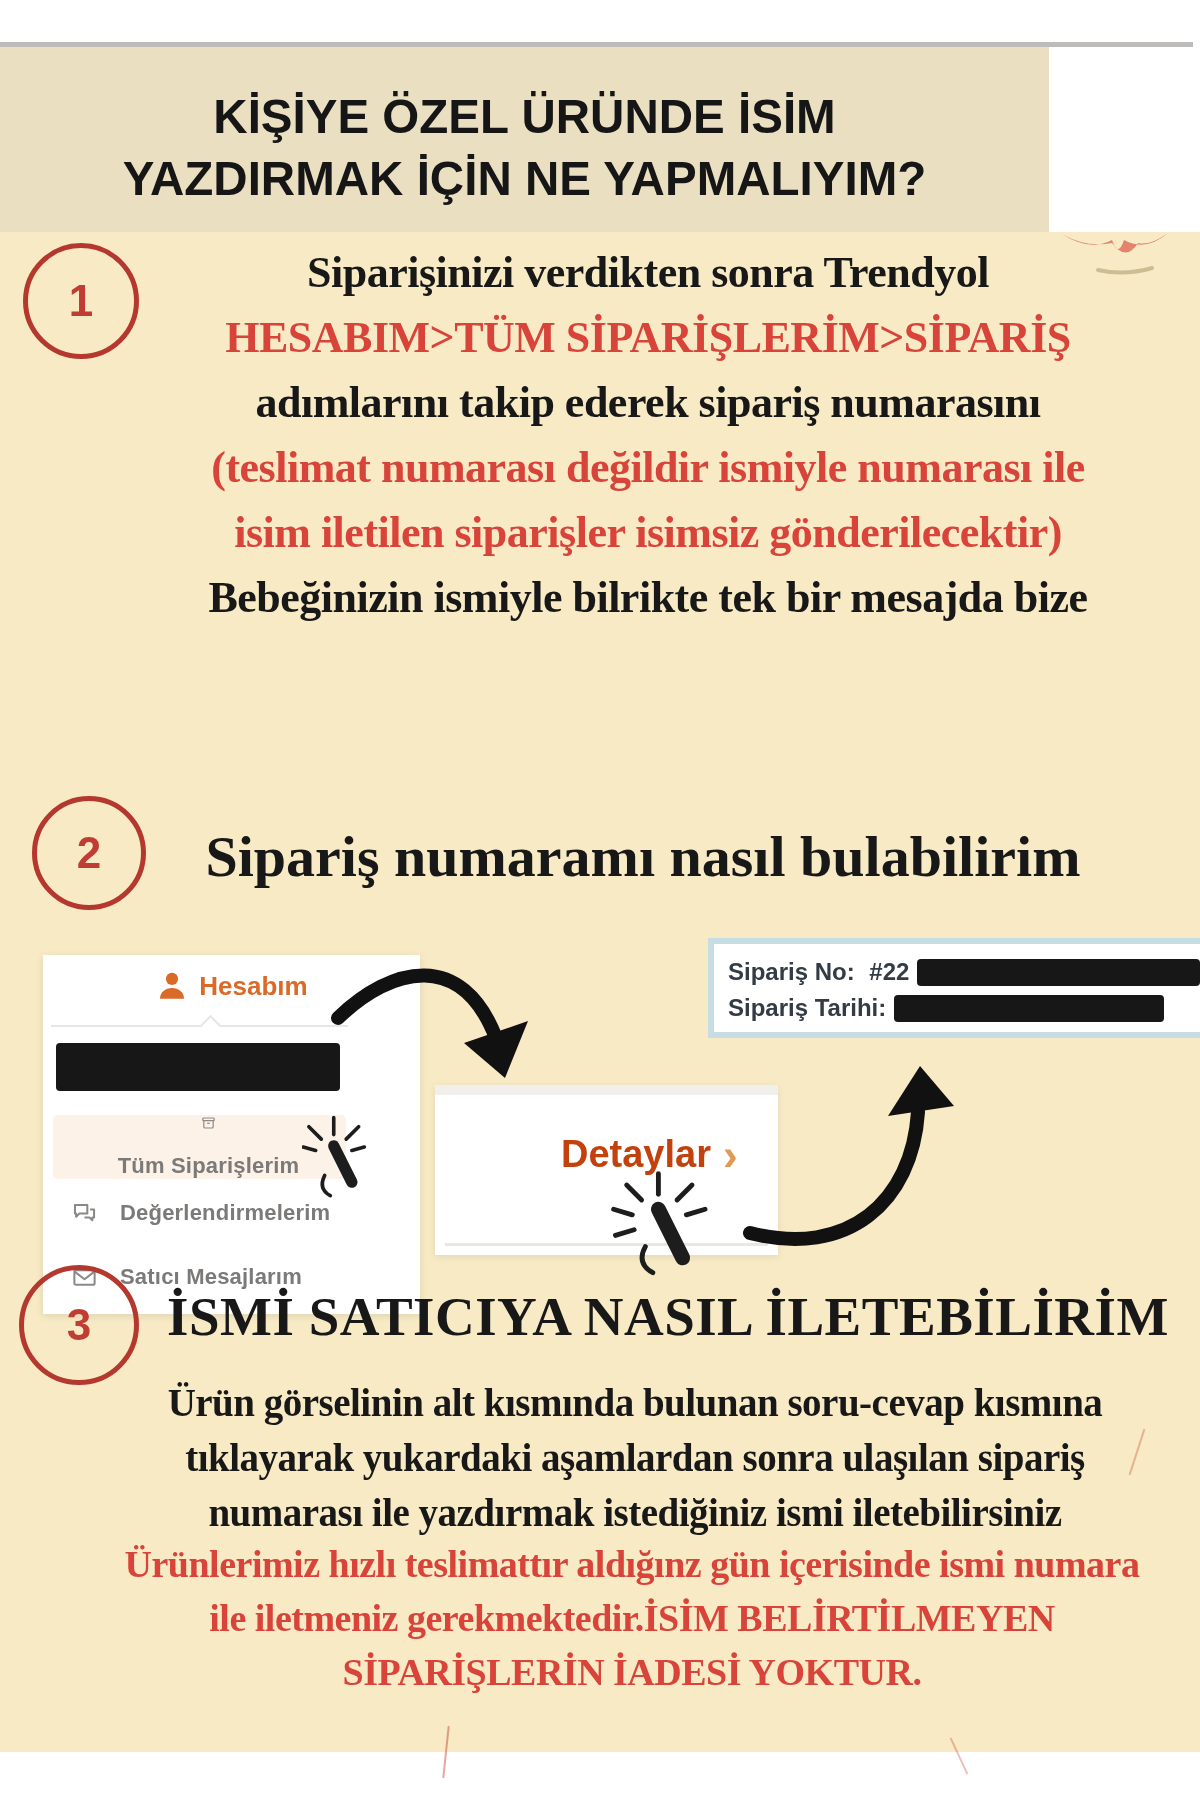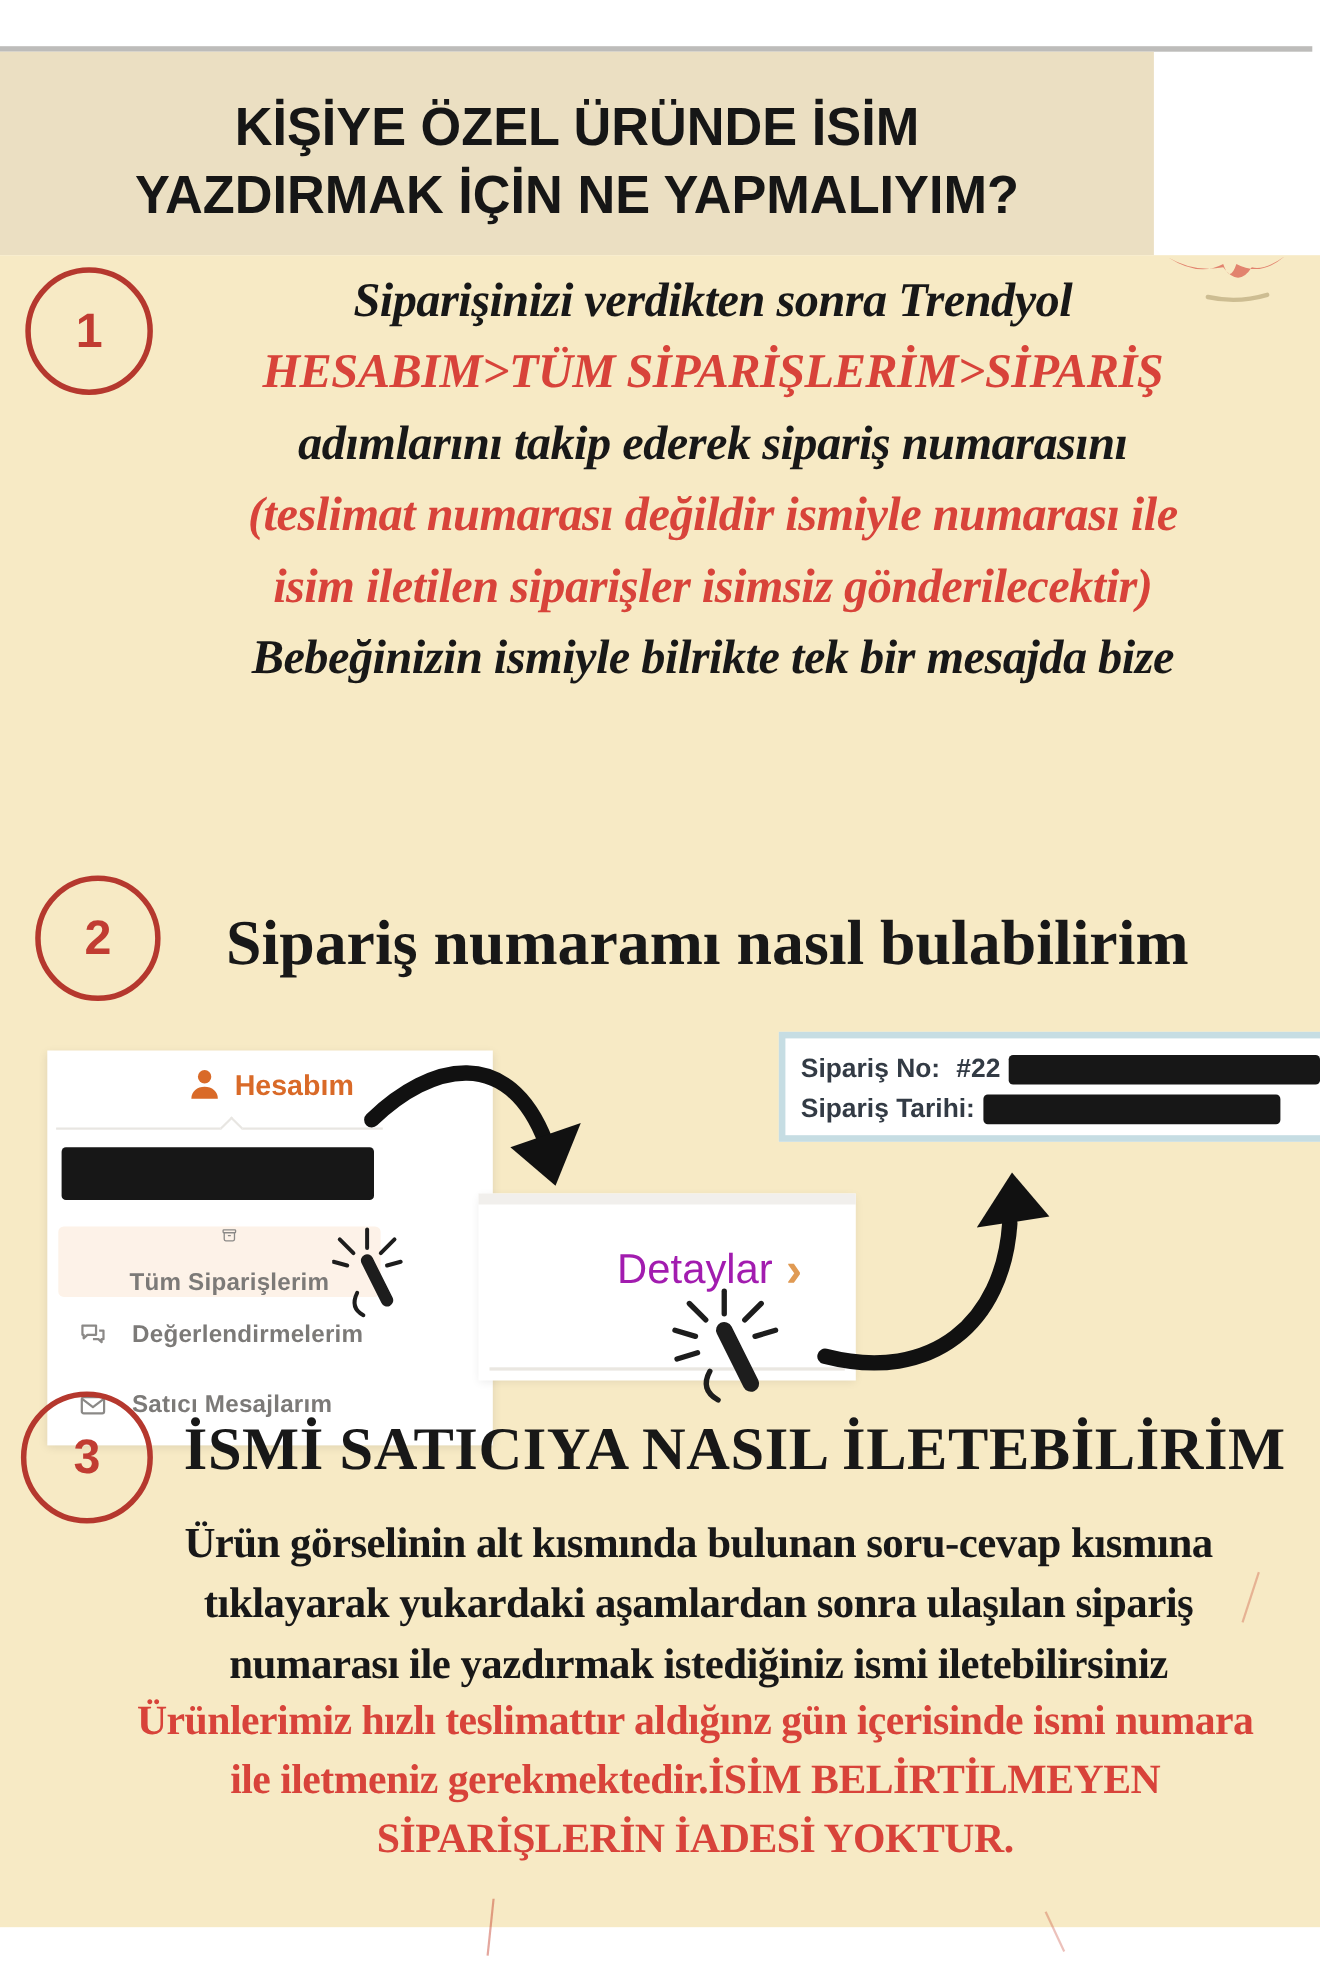--- a/index.html
+++ b/index.html
@@ -16,29 +16,29 @@
   .content-bg{top:232px;left:0;width:1200px;height:1520px;background:#f7eac5;}
 
   
   .badge{border:5px solid #b5382e;border-radius:50%;display:flex;align-items:center;justify-content:center;}
   .badge span{color:#c13c32;font-weight:700;font-size:44px;}
 
   
   .serif{font-family:"Liberation Serif","DejaVu Serif",serif;font-weight:700;text-align:center;white-space:nowrap;}
   .t-black{color:#181818;}
   .t-red{color:#d8433a;}
-  .step1-text{left:96px;top:240px;width:1104px;font-size:44px;line-height:65px;letter-spacing:-0.5px;font-style:italic;}
+  .step1-text{left:96px;top:240px;width:1104px;font-size:44px;line-height:65px;letter-spacing:-0.5px;}
   .step2-heading{left:140px;top:822px;width:1006px;font-size:58px;line-height:70px;}
   .step3-heading{left:140px;top:1285px;width:1056px;font-size:55px;line-height:64px;letter-spacing:0.5px;}
   .step3-body{left:65px;top:1375px;width:1140px;font-size:39px;line-height:55px;letter-spacing:-0.5px;}
   .warning-text{left:52px;top:1537px;width:1160px;font-size:38px;line-height:54px;letter-spacing:-0.5px;}
 
   
   .account-card{left:43px;top:955px;width:377px;height:359px;background:#fff;
-        box-shadow:0 2px 8px rgba(0,0,0,.10);padding-left:28px;}
+        box-shadow:0 2px 8px rgba(0,0,0,.10);}
   .account-header{position:absolute;top:8px;left:0;width:100%;height:46px;display:flex;
         align-items:center;justify-content:center;gap:10px;}
   .account-header .hlabel{color:#d96a28;font-size:26px;font-weight:700;}
   .header-divider{position:absolute;top:70px;left:8px;width:297px;height:2px;background:#e8e6e2;}
   .divider-caret{position:absolute;top:63px;left:160px;width:13px;height:13px;background:#fff;
         border-left:2px solid #e8e6e2;border-top:2px solid #e8e6e2;transform:rotate(45deg);}
   .redacted{background:#171717;border-radius:4px;}
   .user-bar{position:absolute;top:88px;left:13px;width:284px;height:48px;}
   .menu-item{position:absolute;left:10px;width:293px;display:flex;align-items:center;gap:22px;padding-left:18px;box-sizing:border-box;}
   .menu-item .mlabel{color:#7c7a78;font-size:22px;font-weight:600;letter-spacing:0.2px;}
@@ -53,21 +53,21 @@
   .order-row .olabel,.order-row .ovalue{color:#333b45;font-size:24px;font-weight:700;white-space:pre;}
   .order-bar1{width:297px;height:27px;}
   .order-bar2{width:270px;height:27px;}
 
   
   .details-card{left:435px;top:1085px;width:343px;height:170px;background:#fff;
         box-shadow:0 2px 8px rgba(0,0,0,.08);}
   .details-strip{position:absolute;top:0;left:0;width:100%;height:10px;background:#f1efec;}
   .details-bottom{position:absolute;top:158px;left:10px;width:323px;height:3px;background:#eae7e1;}
   .details-btn{position:absolute;top:48px;left:126px;display:flex;align-items:center;gap:12px;}
-  .details-btn .dlabel{color:#a21caf;font-size:38px;font-weight:400;}
+  .details-btn .dlabel{color:#c2410c;font-size:38px;font-weight:700;}
   .details-btn .dchev{color:#e09a53;font-size:44px;font-weight:700;line-height:38px;}
 
   
   .scratch{width:2px;background:rgba(196,60,40,.45);}
 
   svg{display:block;}
   .overlay{top:0;left:0;width:1200px;height:1800px;pointer-events:none;}
 </style>
 </head>
 <body>

